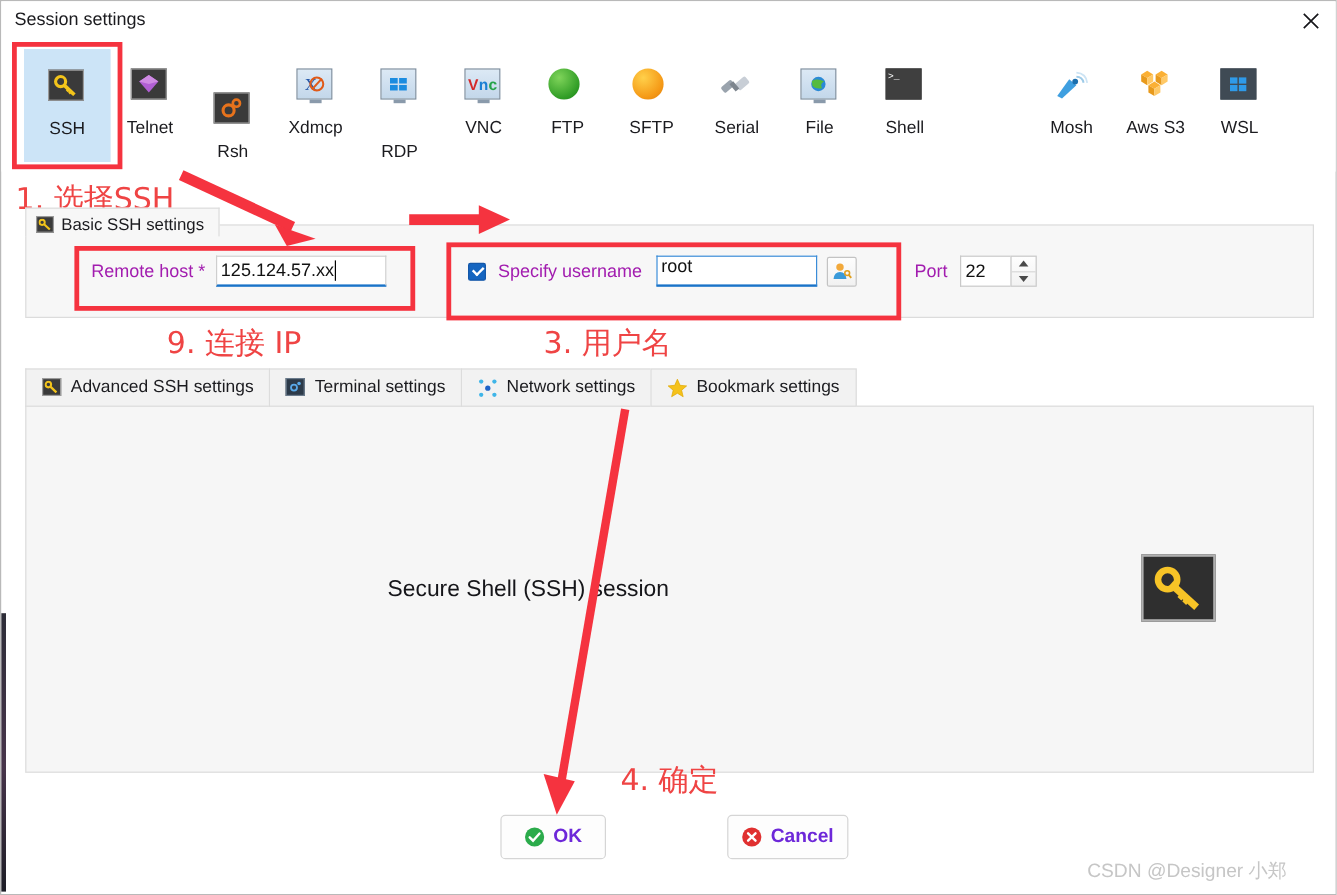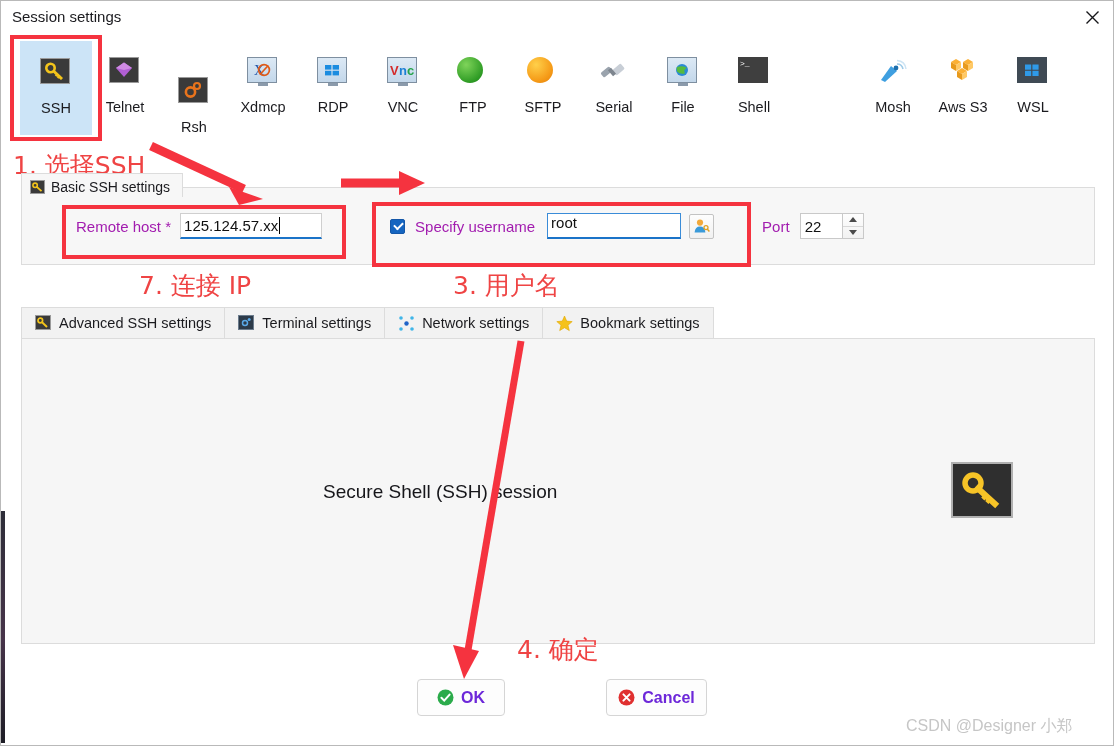--- a/index.html
+++ b/index.html
@@ -328,21 +328,21 @@
           <svg width="22" height="18" viewBox="0 0 22 18">
             <text x="3" y="14" font-family="'Liberation Serif',serif" font-size="14" fill="#2255a8">X</text>
             <circle cx="13" cy="9" r="5.4" fill="none" stroke="#e05a18" stroke-width="1.7"></circle>
             <path d="M9 13.5 L17.2 4.5" stroke="#e05a18" stroke-width="1.7"></path>
           </svg>
         </span>
       </span>
       <span class="plabel">Xdmcp</span>
     </div>
 
-    <div class="proto" style="left:296px;">
+    <div class="proto" style="left:296px;gap:20px;">
       <span class="pico">
         <span class="ico-monitor">
           <svg width="18" height="16" viewBox="0 0 18 16">
             <rect x="2" y="3" width="6.4" height="4.6" fill="#1b8ce0"></rect>
             <rect x="9.6" y="3" width="6.4" height="4.6" fill="#1b8ce0"></rect>
             <rect x="2" y="8.8" width="6.4" height="4.6" fill="#1b8ce0"></rect>
             <rect x="9.6" y="8.8" width="6.4" height="4.6" fill="#1b8ce0"></rect>
           </svg>
         </span>
       </span>
@@ -598,19 +598,19 @@
       <polygon points="424,182 398,170 398,194" fill="#f5333f"></polygon>
     </g>
 
     <g>
       <path d="M520 340 L466 655" stroke="#f5333f" stroke-width="7" fill="none"></path>
       <polygon points="463,678 452,644 478,650" fill="#f5333f"></polygon>
     </g>
   </svg>
 
   <div class="anno-text" style="left:12px;top:148px;">1. 选择SSH</div>
-  <div class="anno-text" style="left:138px;top:268px;">7. 连接 IP</div>
+  <div class="anno-text" style="left:138px;top:268px;">9. 连接 IP</div>
   <div class="anno-text" style="left:452px;top:268px;">3. 用户名</div>
   <div class="anno-text" style="left:516px;top:632px;">4. 确定</div>
 
   <div id="watermark">CSDN @Designer 小郑</div>
   <div id="left-edge-strip"></div>
 </div>
 
 </body></html>

